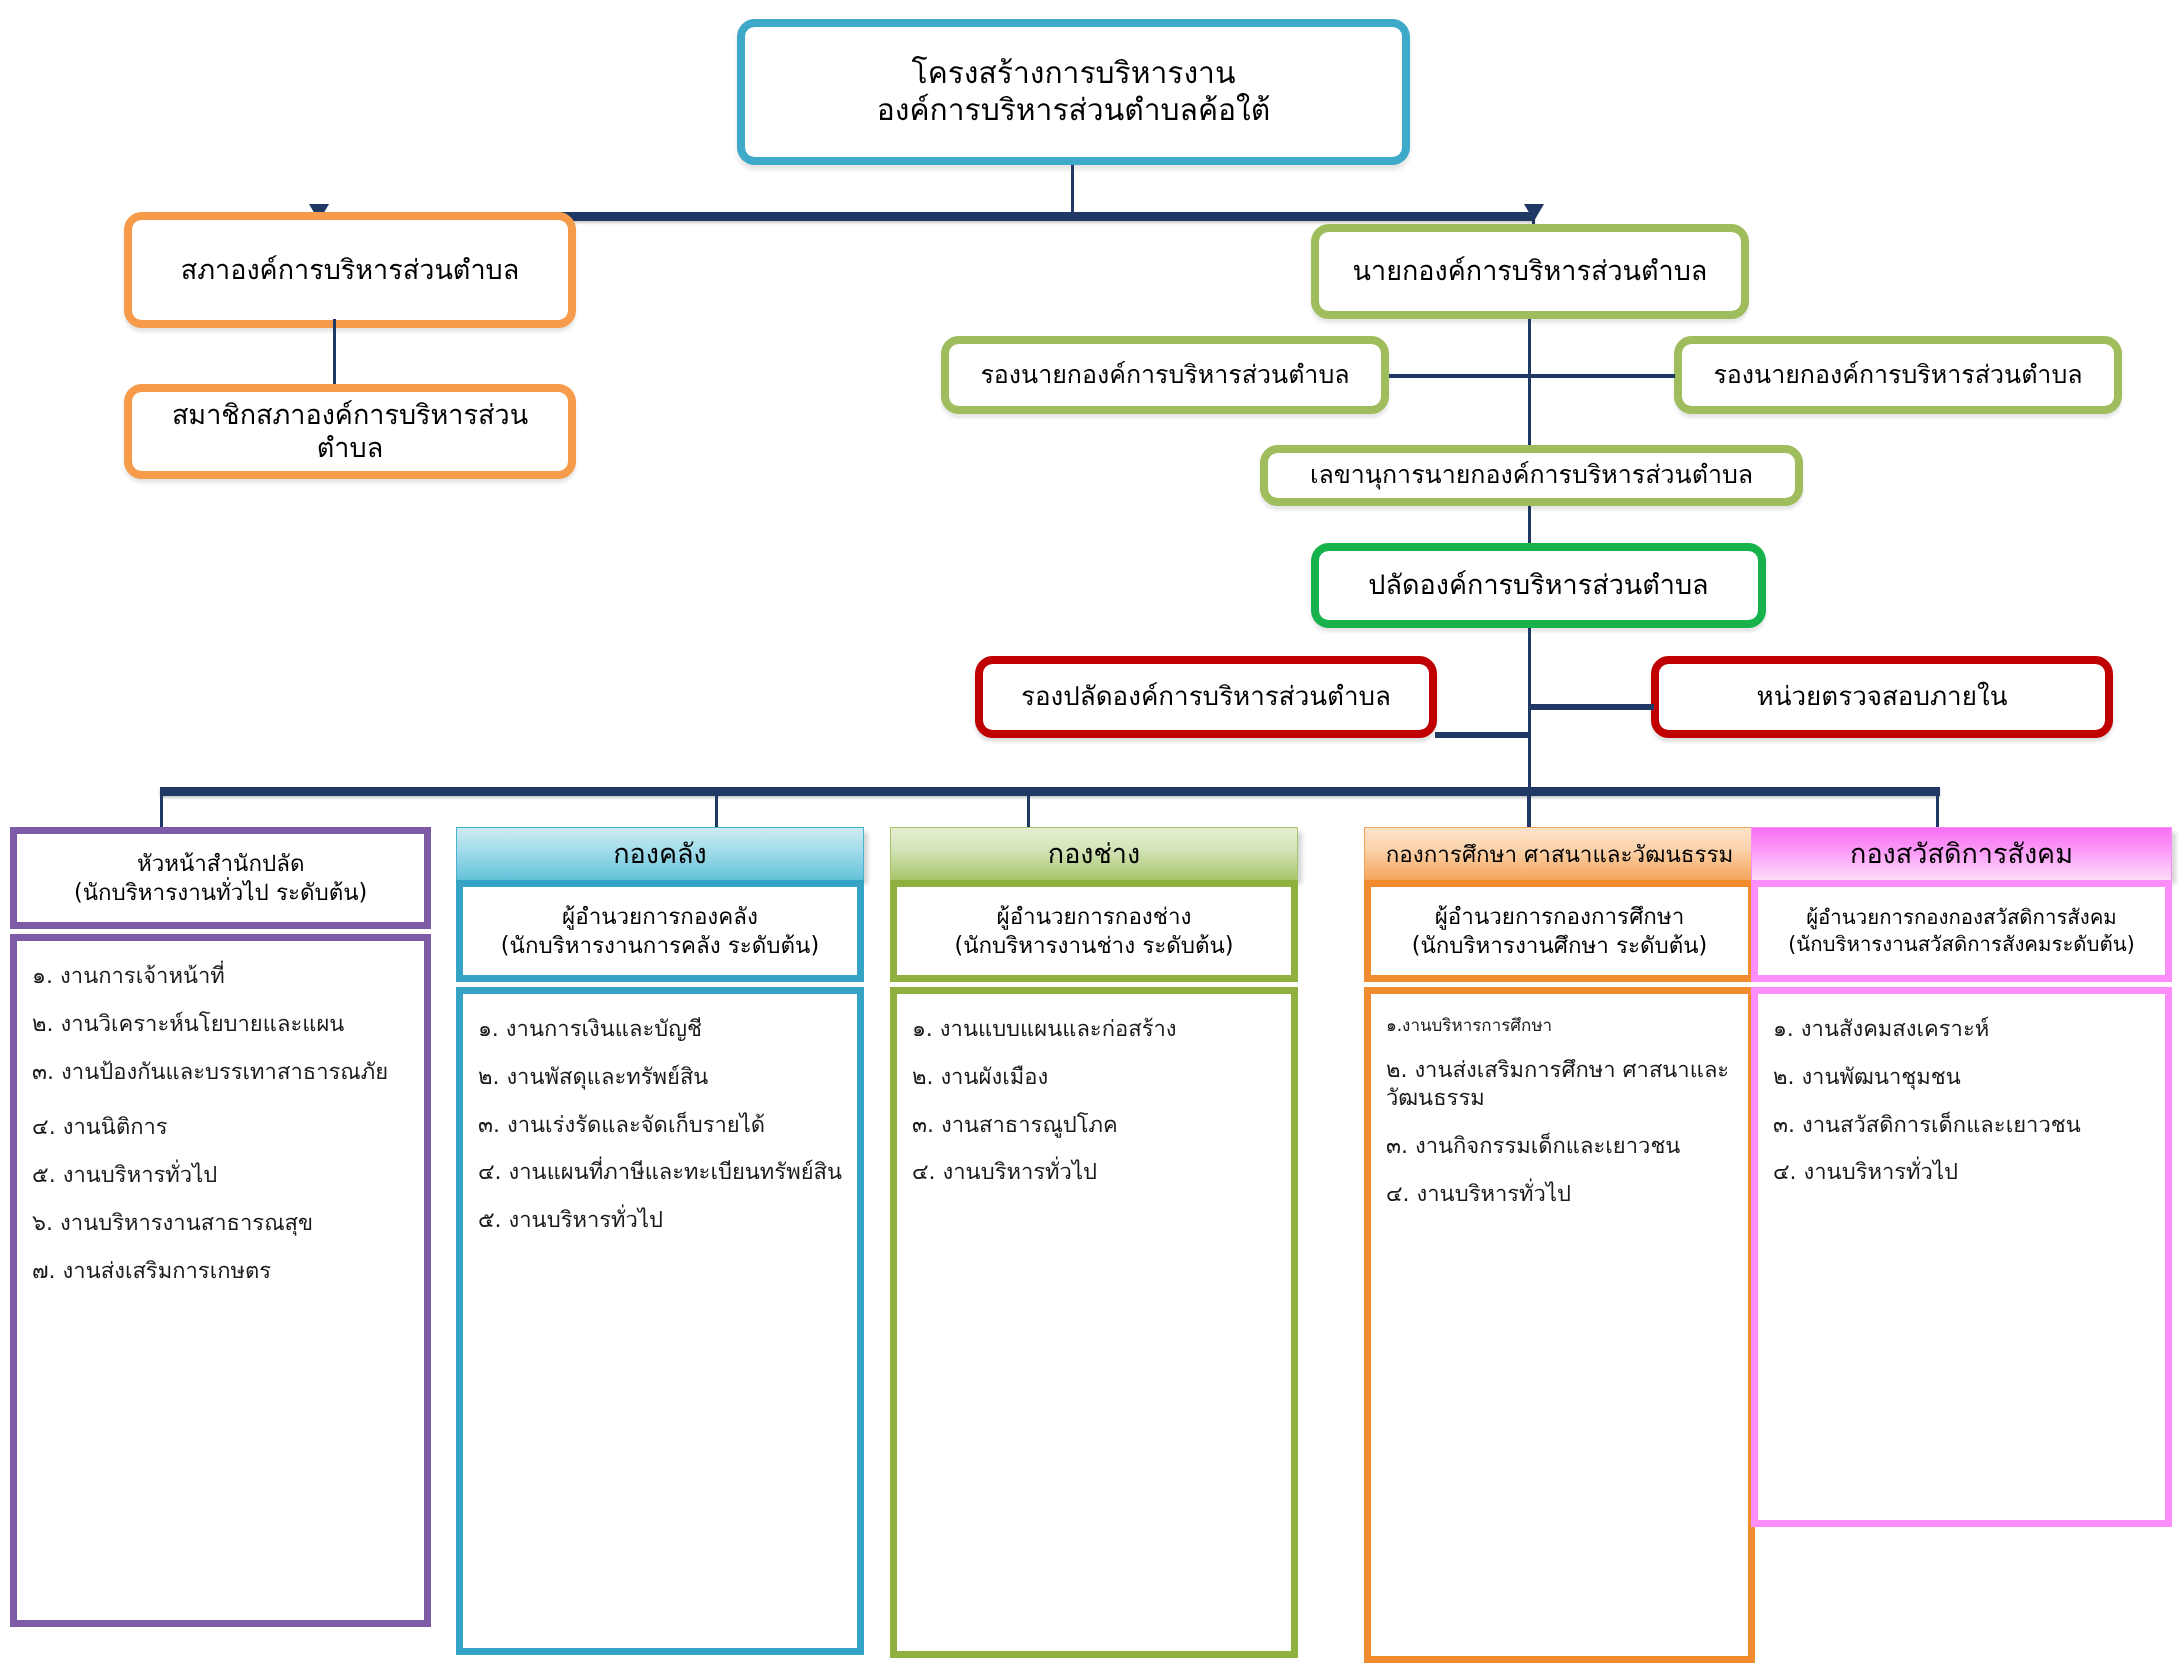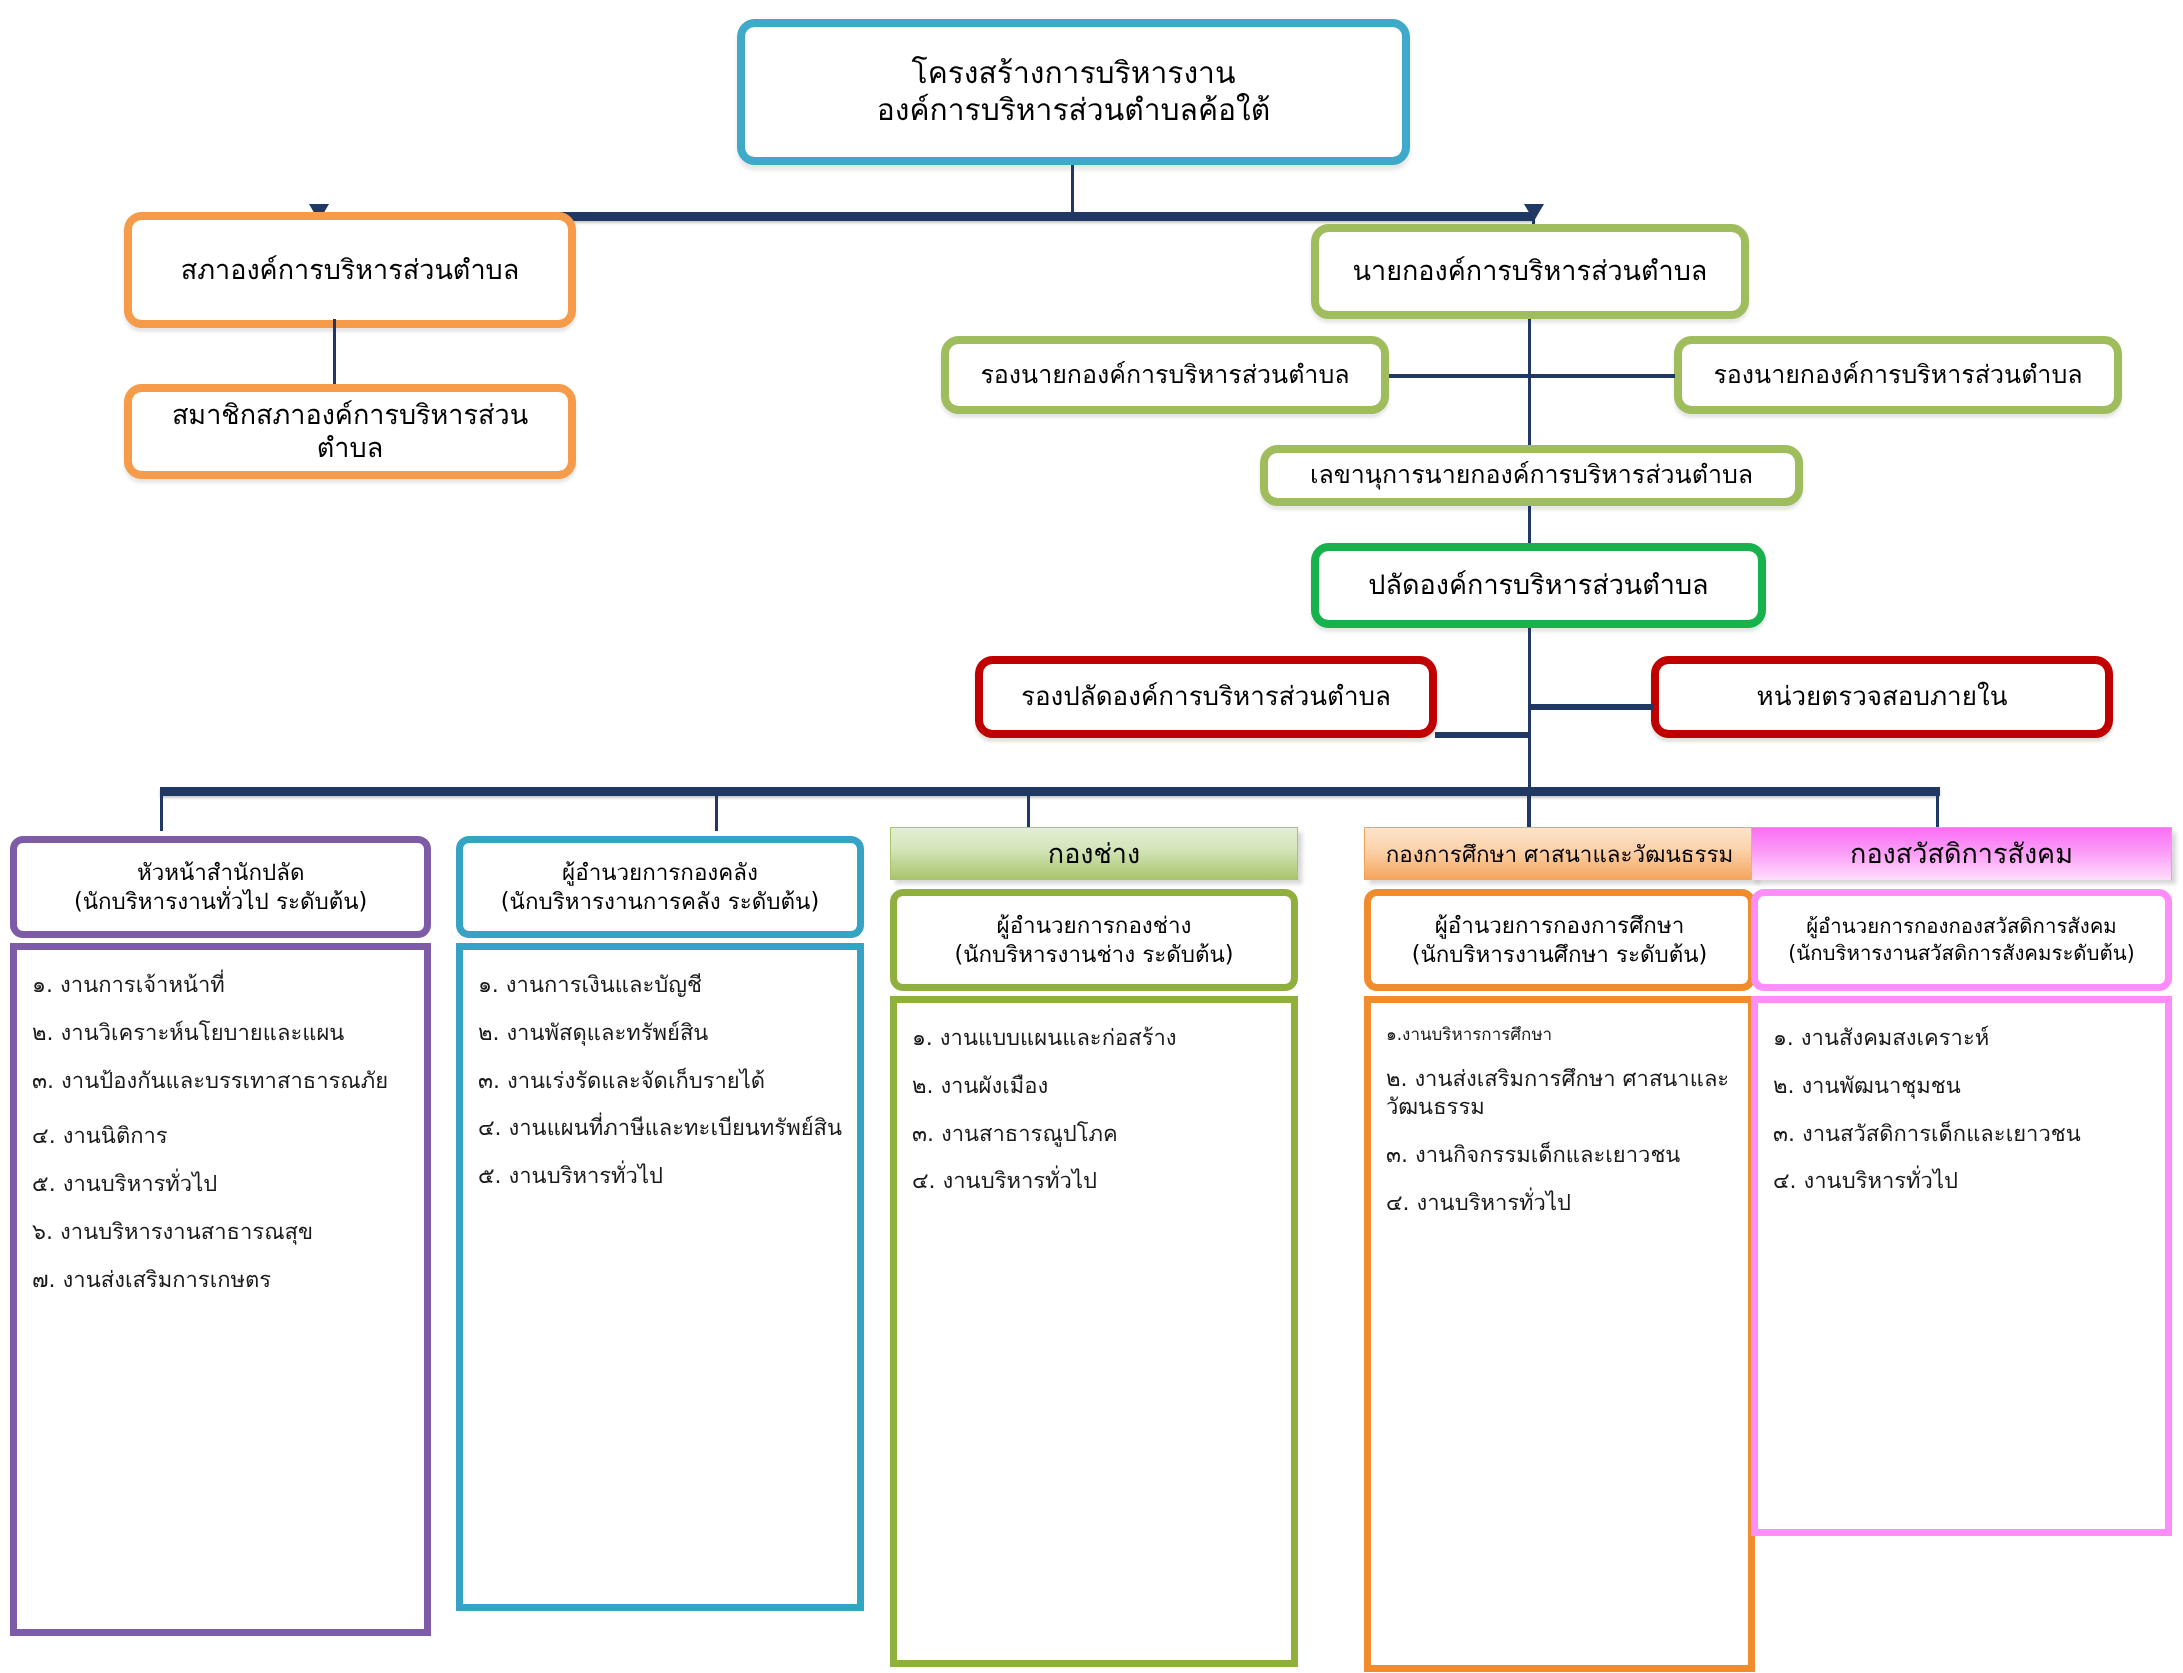--- a/index.html
+++ b/index.html
@@ -36,23 +36,23 @@
   .arrow{position:absolute;width:0;height:0;
          border-left:10.2px solid transparent;border-right:10.2px solid transparent;
          border-top:17.7px solid #1f3864;}
 
   
   .dept{position:absolute;top:827px;}
   .dept-head{position:relative;box-sizing:border-box;height:53px;
       display:flex;align-items:center;justify-content:center;text-align:center;
       box-shadow:4.8px 4.8px 4.1px rgba(0,0,0,.16);}
   .dept-head .t{color:#000;line-height:1.1;padding:0 4.1px;}
-  .dept-name{position:relative;box-sizing:border-box;margin-top:9px;
+  .dept-name{position:relative;box-sizing:border-box;margin-top:0;
       display:flex;align-items:center;justify-content:center;text-align:center;
-      background:#fff;border-radius:13px;}
+      background:#fff;}
   .dept-name .t{color:#000;line-height:1.3;padding:2.7px 4.1px;}
   .dept-list{position:relative;box-sizing:border-box;margin-top:5.4px;background:#fff;}
   .dept-list .li{color:#1a1a1a;line-height:1.25;margin:0 0 20.4px 0;
       padding:0 4.1px 0 9.5px;}
 
   
   .h-purple {background:linear-gradient(to bottom,#ffffff 0%,#fbfafc 22%,#ded6e8 100%);
              border:1.4px solid #c9bcd8;border-bottom:none;}
   .b-purple {border:7.5px solid #7d5ba6;}
   .h-blue   {background:linear-gradient(to bottom,#cdeaf2 0%,#aadfec 35%,#63c2d8 100%);
@@ -169,20 +169,23 @@
       <div class="li" style="font-size:22px;">๒. งานวิเคราะห์นโยบายและแผน</div>
       <div class="li" style="font-size:22px;">๓. งานป้องกันและบรรเทาสาธารณภัย</div>
       <div class="li" style="font-size:22px;margin-top:28px;">๔. งานนิติการ</div>
       <div class="li" style="font-size:22px;">๕. งานบริหารทั่วไป</div>
       <div class="li" style="font-size:22px;">๖.  งานบริหารงานสาธารณสุข</div>
       <div class="li" style="font-size:22px;">๗. งานส่งเสริมการเกษตร</div>
     </div>
   </div>
 
   <div class="dept" style="left:456px;width:408px;">
+    <div class="dept-head h-blue">
+      <div class="t" style="font-size:27px;">กองคลัง</div>
+    </div>
     <div class="dept-name b-blue" style="height:102px;">
       <div class="t" style="font-size:22.4px;">
         <div>ผู้อำนวยการกองคลัง</div>
         <div>(นักบริหารงานการคลัง ระดับต้น)</div>
       </div>
     </div>
     <div class="dept-list b-blue" style="height:668px;padding:20.4px 5.4px 0 5.4px;">
       <div class="li" style="font-size:22px;">๑. งานการเงินและบัญชี</div>
       <div class="li" style="font-size:22px;">๒. งานพัสดุและทรัพย์สิน</div>
       <div class="li" style="font-size:22px;">๓. งานเร่งรัดและจัดเก็บรายได้</div>

